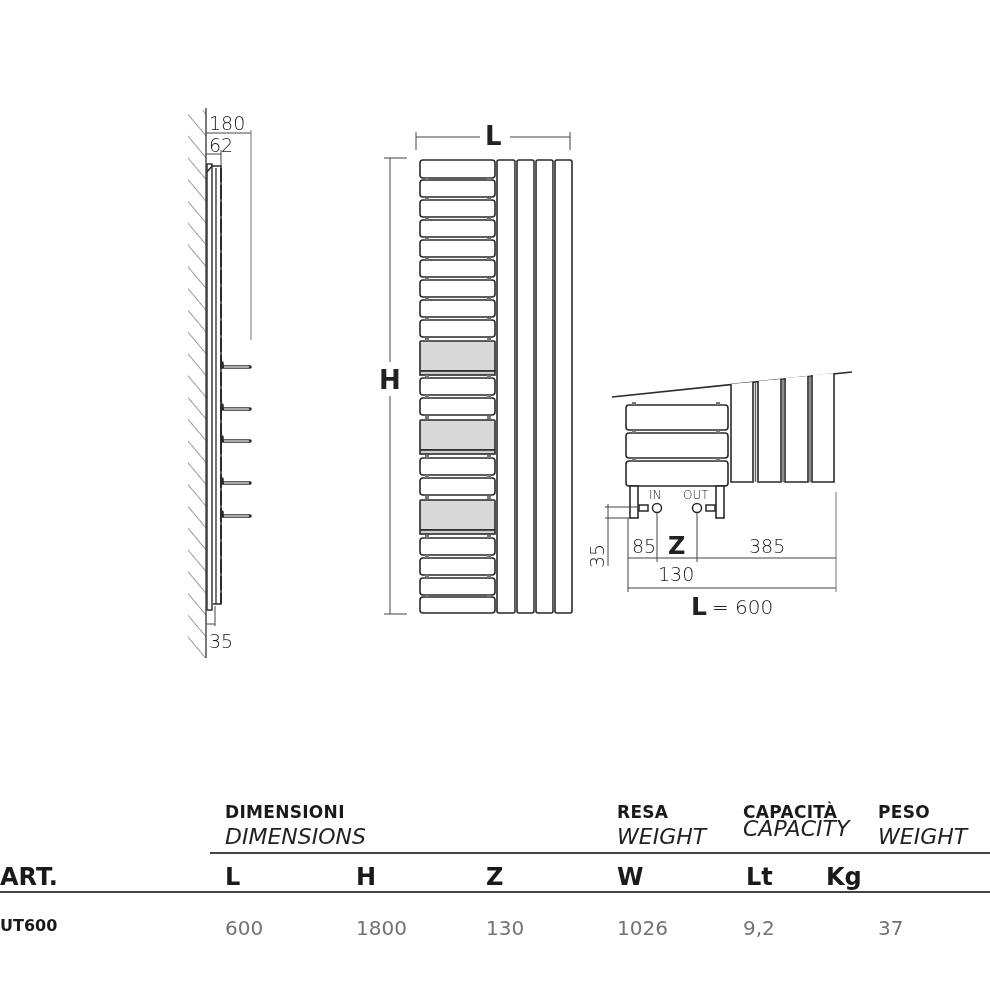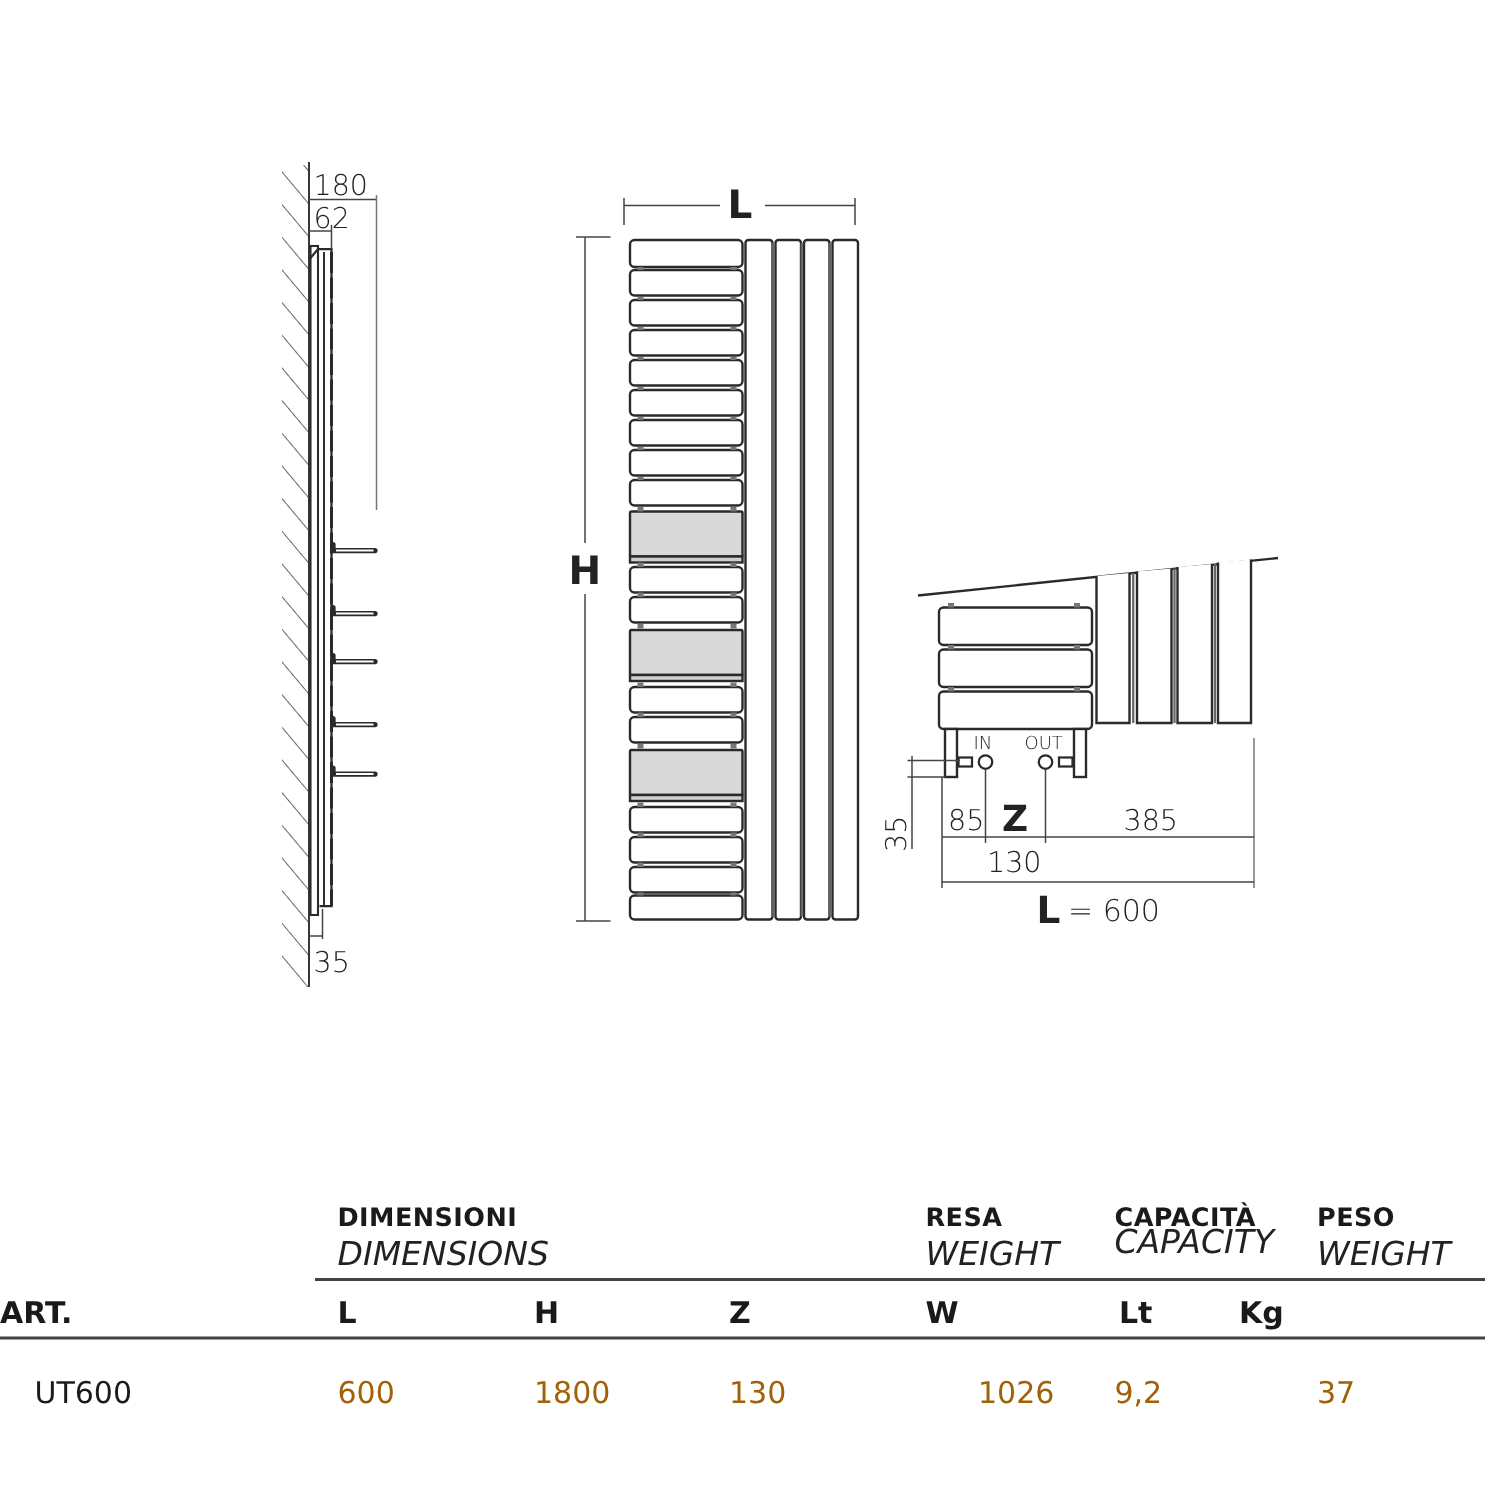--- a/index.html
+++ b/index.html
@@ -6,23 +6,23 @@
     body { width: 990px; height: 990px; position: relative; overflow: hidden;
            font-family: "DejaVu Sans", sans-serif; color: #1a1a1a; }
     #drawing { position: absolute; left: 0; top: 0; }
     .lbl { font-family: "DejaVu Sans", sans-serif; fill: #222; }
     .lbl-light { font-weight: 300; }
     .lbl-bold { font-weight: 700; }
     .spec-table { position: absolute; left: 0; top: 790px; width: 990px; height: 180px; }
     .cell { position: absolute; white-space: nowrap; }
     .h-it { font-style: normal; font-weight: 700; font-size: 17px; letter-spacing: 0.3px; }
     .h-en { font-style: italic; font-size: 22px; color: #222; }
-    .col-head { font-weight: 700; font-size: 20px; }
-    .val { font-size: 20px; color: #a16207; }
-    .val-bold { font-weight: 400; font-size: 20px; padding-left: 23px; }
+    .col-head { font-weight: 700; font-size: 24px; }
+    .val { font-size: 20px; color: #737373; }
+    .val-bold { font-weight: 700; font-size: 16px; }
     .rule { position: absolute; height: 1.5px; background: #444; }
   </style>
 </head>
 <body>
 
 <svg id="drawing" width="990" height="700" viewBox="0 0 990 700" xmlns="http://www.w3.org/2000/svg">
   <defs>
     <pattern id="hatch" patternUnits="userSpaceOnUse" width="14" height="14" patternTransform="rotate(-40)">
       <line x1="0" y1="0" x2="0" y2="14" stroke="#555" stroke-width="1.2"></line>
     </pattern>
@@ -248,17 +248,17 @@
   <div class="cell col-head" style="left:746px; top:73px;">Lt</div>
   <div class="cell col-head" style="left:826px; top:73px;">Kg</div>
 
   <div class="rule" style="left:0px; top:101px; width:990px;"></div>
 
   <div>
     <div class="cell val-bold" style="left:0px; top:126px;">UT600</div>
     <div class="cell val" style="left:225px; top:126px;">600</div>
     <div class="cell val" style="left:356px; top:126px;">1800</div>
     <div class="cell val" style="left:486px; top:126px;">130</div>
-    <div class="cell val" style="left:652px; top:126px;">1026</div>
+    <div class="cell val" style="left:617px; top:126px;">1026</div>
     <div class="cell val" style="left:743px; top:126px;">9,2</div>
     <div class="cell val" style="left:878px; top:126px;">37</div>
   </div>
 </div>
 
 </body></html>

